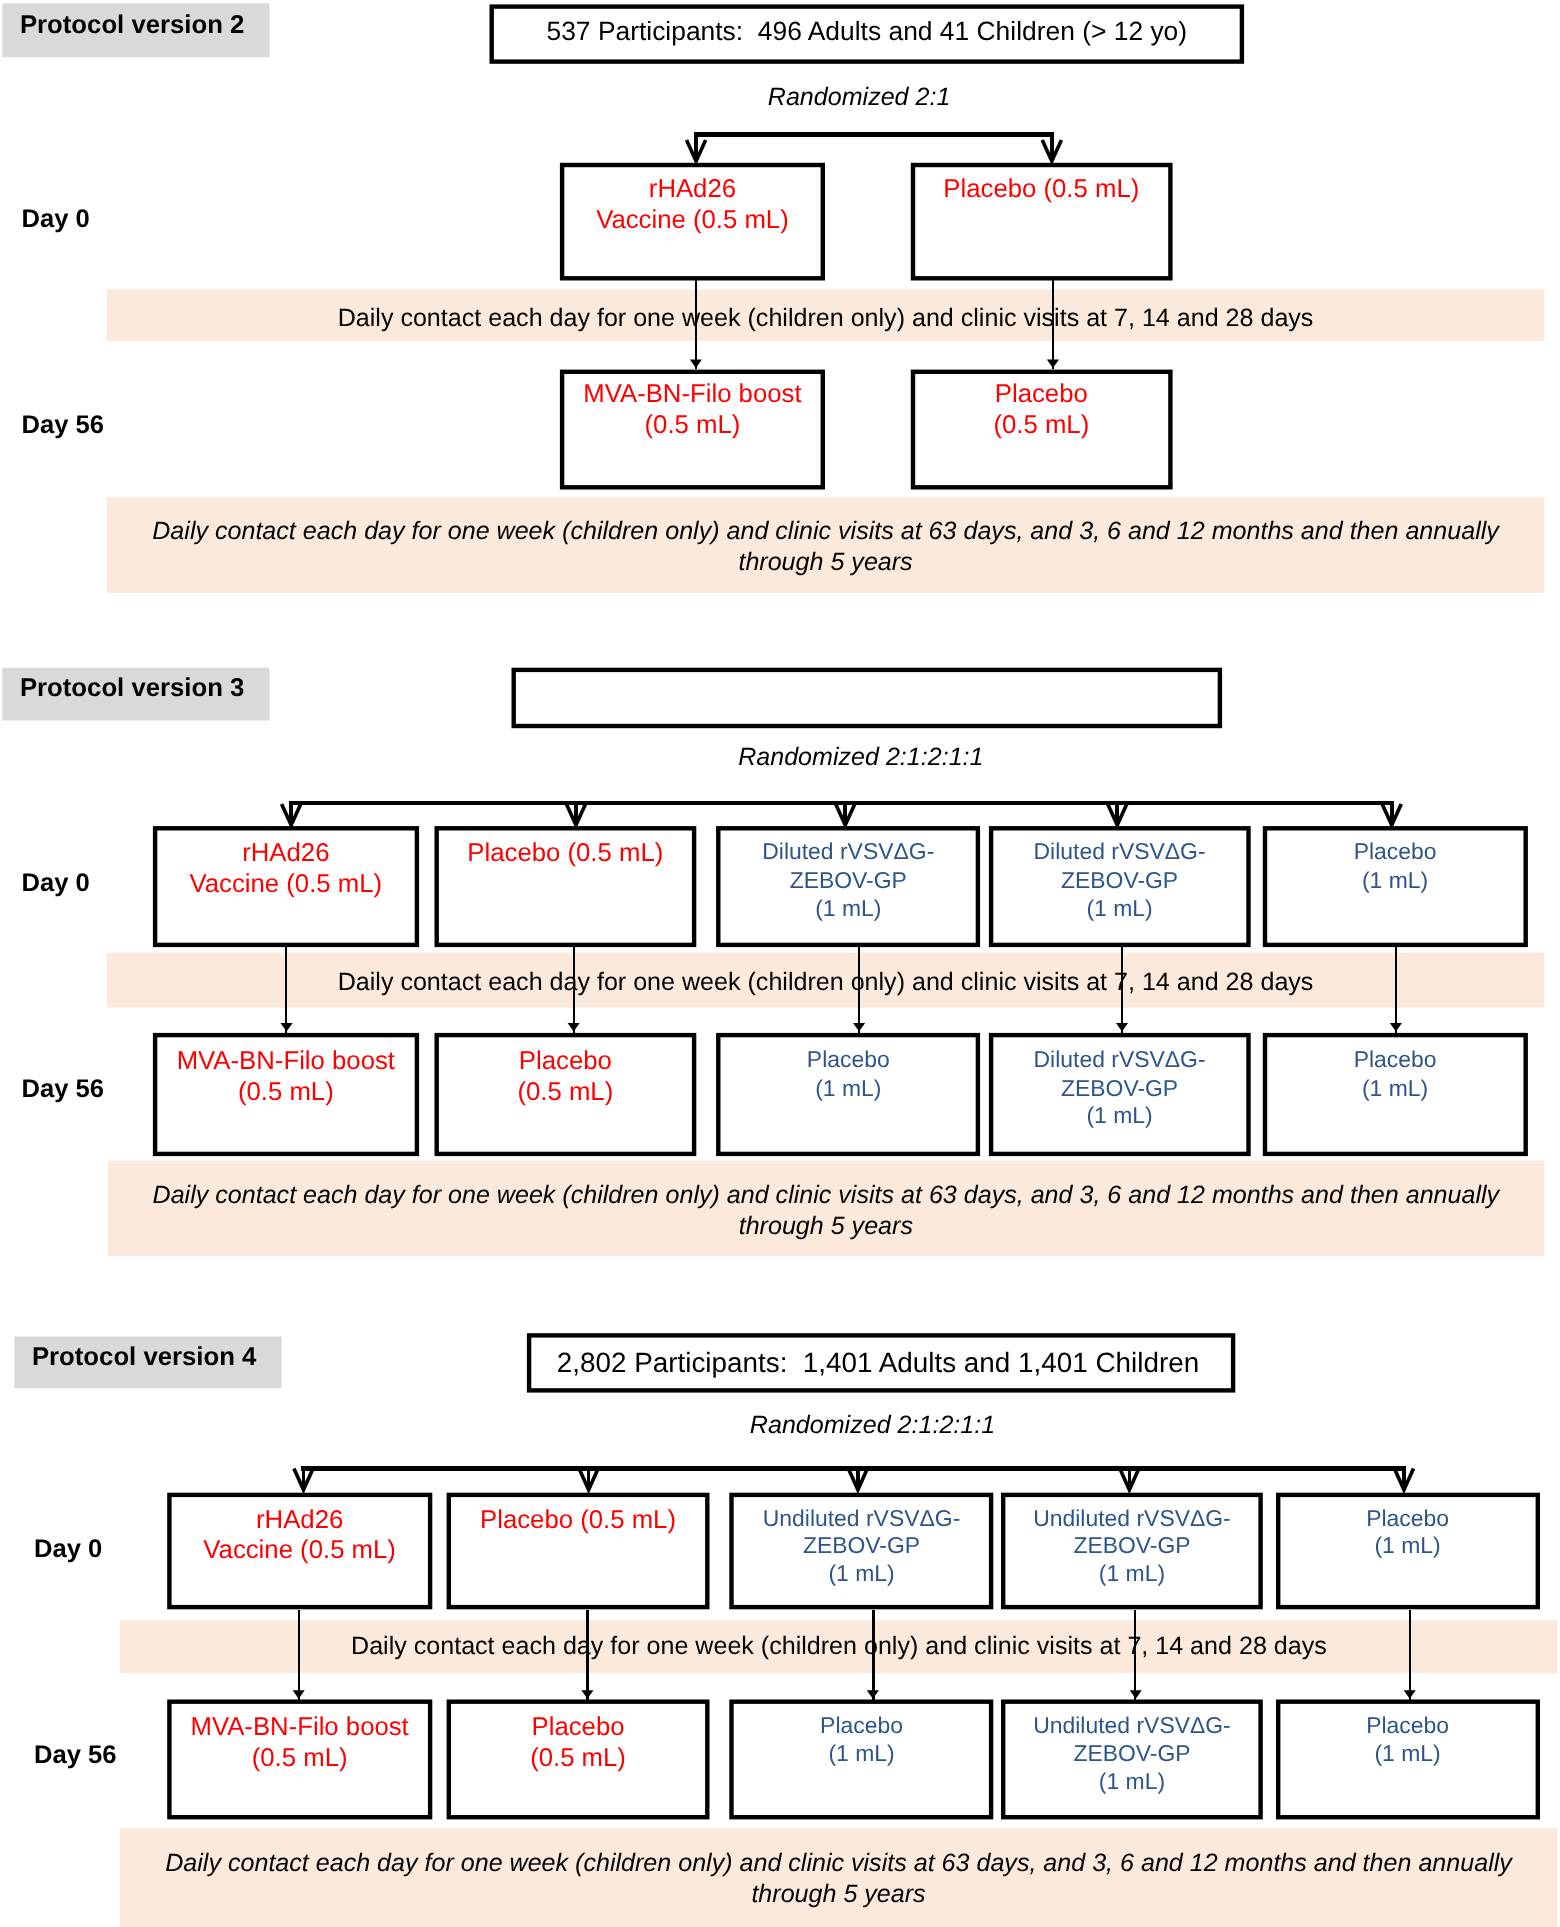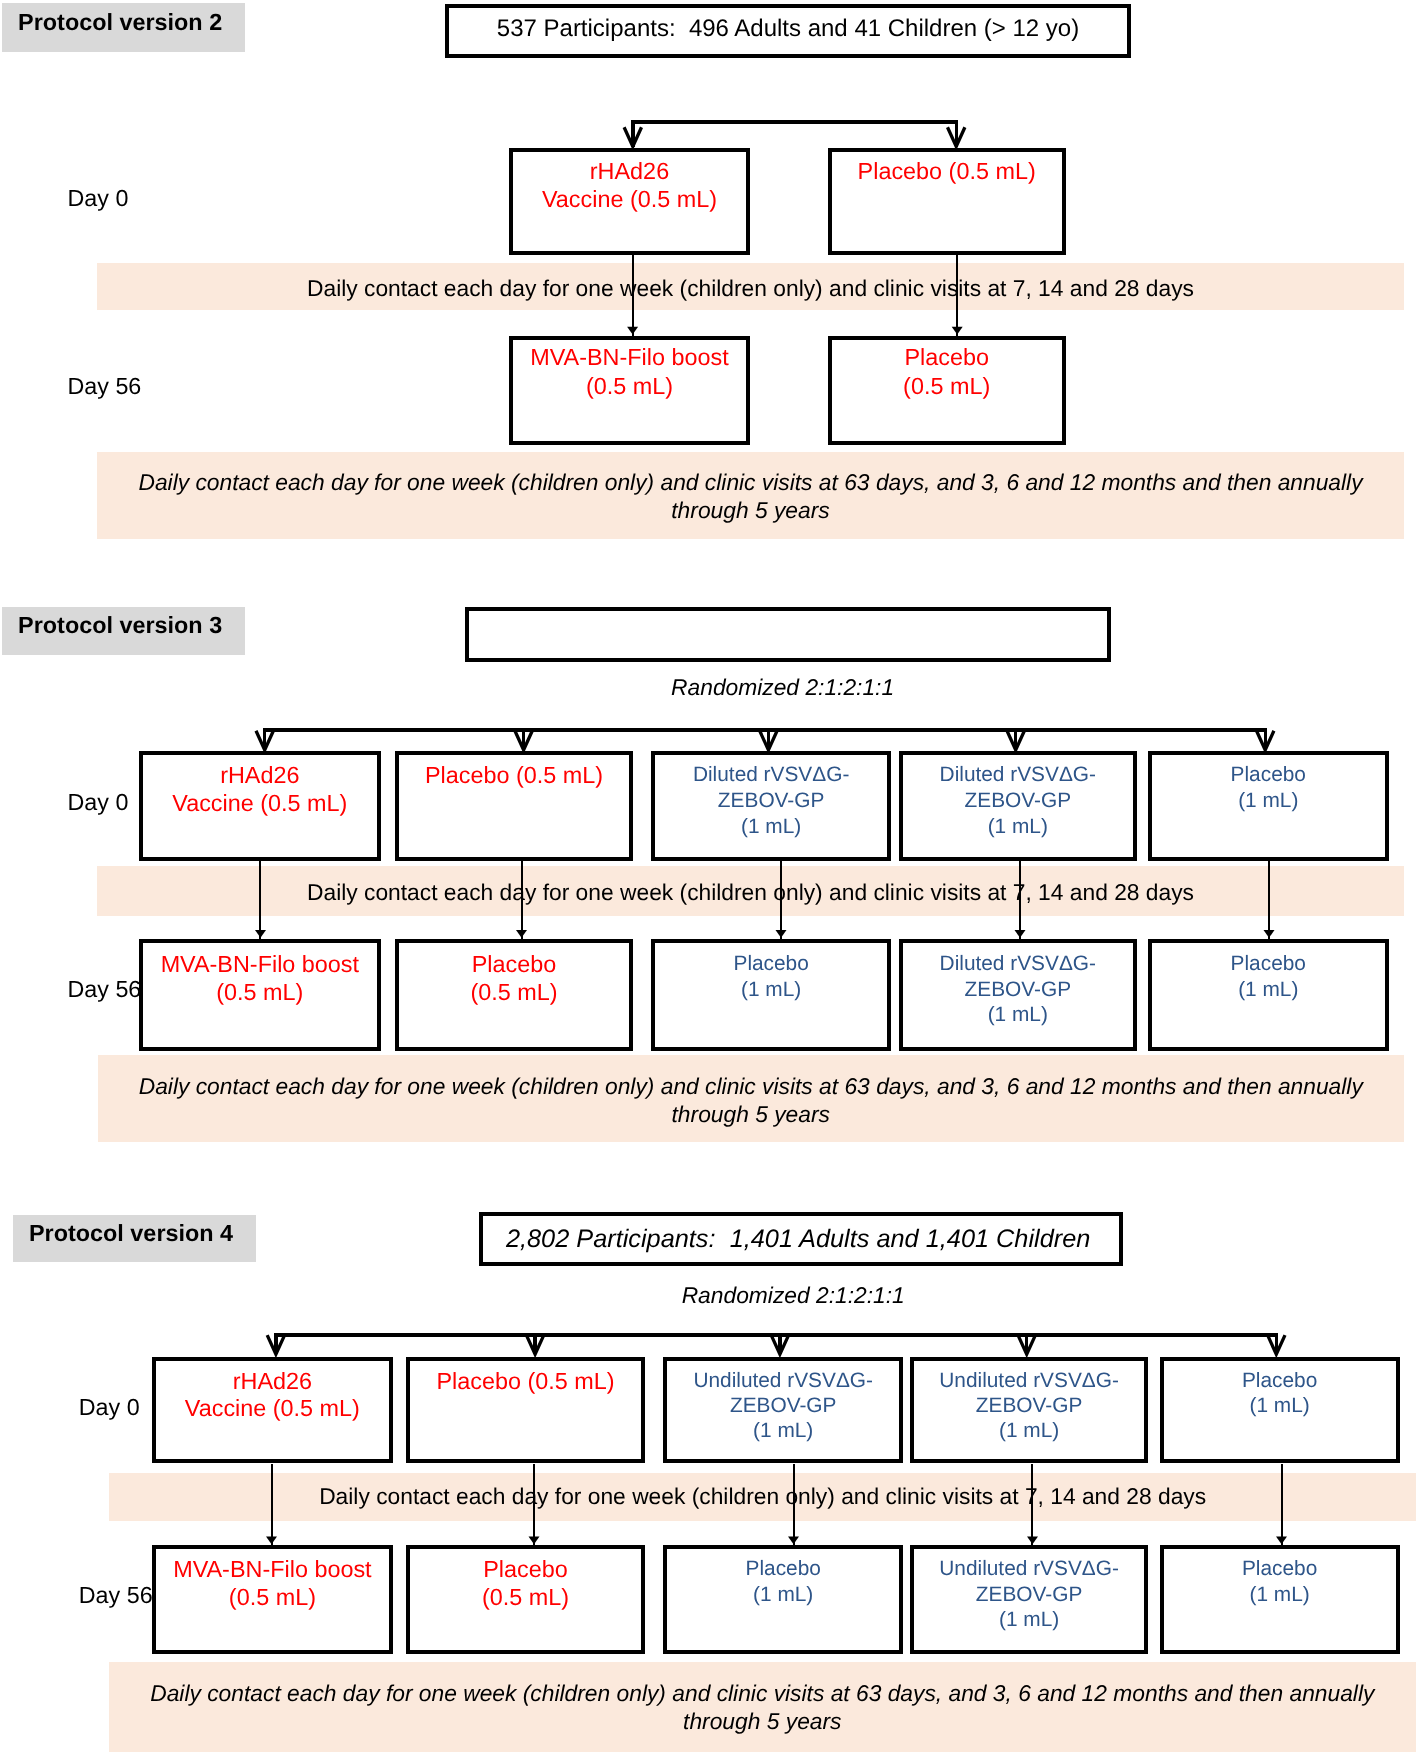--- a/index.html
+++ b/index.html
@@ -10,21 +10,21 @@
 .stage{position:absolute;left:0;top:0;width:1418px;height:1468px;background:#fff;}
 .abs{position:absolute;box-sizing:border-box;}
 .tagbox{background:#d9d9d9;}
 .tagtext{position:absolute;font-weight:bold;white-space:nowrap;line-height:1;z-index:8;}
 .nbox{border:4.2px solid #000000;background:#ffffff;}
 .tline{position:absolute;white-space:pre;line-height:1;text-align:center;}
 .red{color:#ff0000;}
 .blue{color:#2e5589;}
 .band{background:#fbe9dc;}
 .ital{font-style:italic;}
-.bold{font-weight:normal;margin-left:48px;}
+.bold{font-weight:bold;}
 svg.lines{position:absolute;left:0;top:0;width:1418px;height:1752px;overflow:visible;z-index:5;}
 .abs{z-index:1;}
 .tline{z-index:8;}
 
 </style>
 </head>
 <body>
 
 <div class="stage">
 <svg class="lines" width="1418" height="1752" viewBox="0 0 1418 1752" shape-rendering="crispEdges">
@@ -77,20 +77,21 @@
 <path d="M 793.50 1544.30 L 788.00 1536.50 L 799.00 1536.50 Z" shape-rendering="geometricPrecision" fill="#000"></path>
 <rect x="1031.00" y="1463.50" width="2" height="81.80" fill="#000"></rect>
 <path d="M 1032.50 1544.30 L 1027.00 1536.50 L 1038.00 1536.50 Z" shape-rendering="geometricPrecision" fill="#000"></path>
 <rect x="1281.00" y="1463.50" width="2" height="81.80" fill="#000"></rect>
 <path d="M 1281.50 1544.30 L 1276.00 1536.50 L 1287.00 1536.50 Z" shape-rendering="geometricPrecision" fill="#000"></path>
 </svg>
 <div class="abs tagbox" style="left:2px;top:3px;width:243px;height:49px;"></div>
 <div class="tagtext" style="left:18.10px;top:11.19px;font-size:23.40px;">Protocol version 2</div>
 <div class="abs nbox" style="left:445px;top:4px;width:686px;height:54px;"></div>
 <div class="tline " style="left:478.00px;top:17.16px;width:620.00px;font-size:24px;">537 Participants:  496 Adults and 41 Children (&gt; 12 yo)</div>
+<div class="tline ital" style="left:471.00px;top:76.40px;width:620.00px;font-size:22.80px;">Randomized 2:1</div>
 <div class="tline bold" style="left:19.50px;top:187.27px;width:200px;text-align:left;font-size:23.30px;">Day 0</div>
 <div class="tline bold" style="left:19.50px;top:374.97px;width:200px;text-align:left;font-size:23.30px;">Day 56</div>
 <div class="abs band" style="left:97px;top:263px;width:1307px;height:47px;"></div>
 <div class="tline " style="left:97.00px;top:277.10px;width:1307.00px;font-size:22.80px;">Daily contact each day for one week (children only) and clinic visits at 7, 14 and 28 days</div>
 <div class="abs band" style="left:97px;top:452px;width:1307px;height:87px;"></div>
 <div class="tline ital" style="left:97px;top:471.30px;width:1307px;font-size:22.80px;">Daily contact each day for one week (children only) and clinic visits at 63 days, and 3, 6 and 12 months and then annually</div>
 <div class="tline ital" style="left:97px;top:499.00px;width:1307px;font-size:22.80px;">through 5 years</div>
 <div class="abs nbox" style="left:509.2px;top:147.8px;width:240.6px;height:107px;"></div>
 <div class="tline red" style="left:509.2px;top:160.19px;width:240.6px;font-size:23.40px;">rHAd26</div>
 <div class="tline red" style="left:509.2px;top:187.79px;width:240.6px;font-size:23.40px;">Vaccine (0.5 mL)</div>
@@ -141,21 +142,21 @@
 <div class="abs nbox" style="left:898.7px;top:938.8px;width:238.2px;height:112.4px;"></div>
 <div class="tline blue" style="left:898.7px;top:954.15px;width:238.2px;font-size:20.85px;">Diluted rVSVΔG-</div>
 <div class="tline blue" style="left:898.7px;top:979.75px;width:238.2px;font-size:20.85px;">ZEBOV-GP</div>
 <div class="tline blue" style="left:898.7px;top:1005.35px;width:238.2px;font-size:20.85px;">(1 mL)</div>
 <div class="abs nbox" style="left:1147.8px;top:938.8px;width:240.9px;height:112.4px;"></div>
 <div class="tline blue" style="left:1147.8px;top:954.15px;width:240.9px;font-size:20.85px;">Placebo</div>
 <div class="tline blue" style="left:1147.8px;top:979.75px;width:240.9px;font-size:20.85px;">(1 mL)</div>
 <div class="abs tagbox" style="left:13px;top:1215px;width:243px;height:47px;"></div>
 <div class="tagtext" style="left:29.00px;top:1222.19px;font-size:23.40px;">Protocol version 4</div>
 <div class="abs nbox" style="left:479px;top:1212px;width:644px;height:54px;"></div>
-<div class="tline " style="left:488.15px;top:1226.86px;width:620.00px;font-size:25.32px;font-style:italic;">2,802 Participants:  1,401 Adults and 1,401 Children</div>
+<div class="tline " style="left:488.15px;top:1226.86px;width:620.00px;font-size:25.32px;">2,802 Participants:  1,401 Adults and 1,401 Children</div>
 <div class="tline ital" style="left:483.20px;top:1284.00px;width:620.00px;font-size:22.80px;">Randomized 2:1:2:1:1</div>
 <div class="tline bold" style="left:30.80px;top:1396.07px;width:200px;text-align:left;font-size:23.30px;">Day 0</div>
 <div class="tline bold" style="left:30.80px;top:1583.67px;width:200px;text-align:left;font-size:23.30px;">Day 56</div>
 <div class="abs band" style="left:109.3px;top:1472.6px;width:1306.7px;height:48.6px;"></div>
 <div class="tline " style="left:109.30px;top:1485.40px;width:1306.70px;font-size:22.80px;">Daily contact each day for one week (children only) and clinic visits at 7, 14 and 28 days</div>
 <div class="abs band" style="left:109px;top:1662.4px;width:1306.6px;height:89.6px;"></div>
 <div class="tline ital" style="left:109px;top:1682.30px;width:1306.6px;font-size:22.80px;">Daily contact each day for one week (children only) and clinic visits at 63 days, and 3, 6 and 12 months and then annually</div>
 <div class="tline ital" style="left:109px;top:1710.00px;width:1306.6px;font-size:22.80px;">through 5 years</div>
 <div class="abs nbox" style="left:151.8px;top:1357.1px;width:241.2px;height:106.4px;"></div>
 <div class="tline red" style="left:151.8px;top:1369.59px;width:241.2px;font-size:23.40px;">rHAd26</div>

